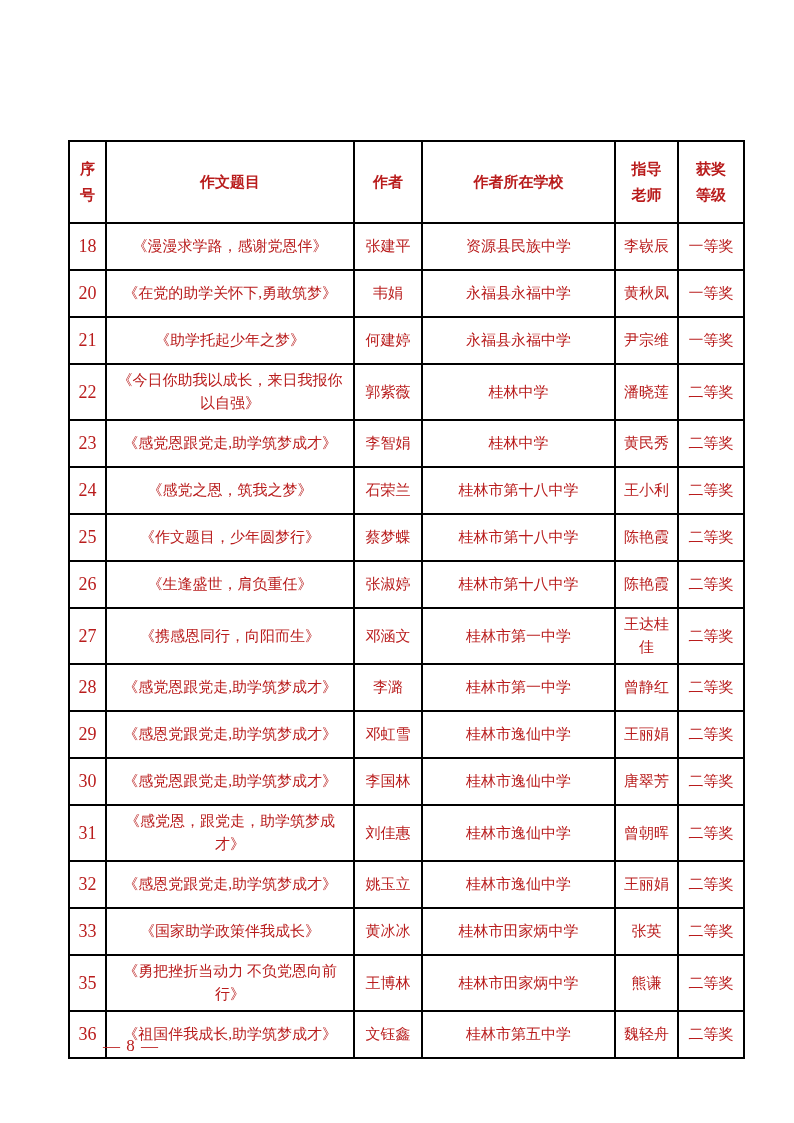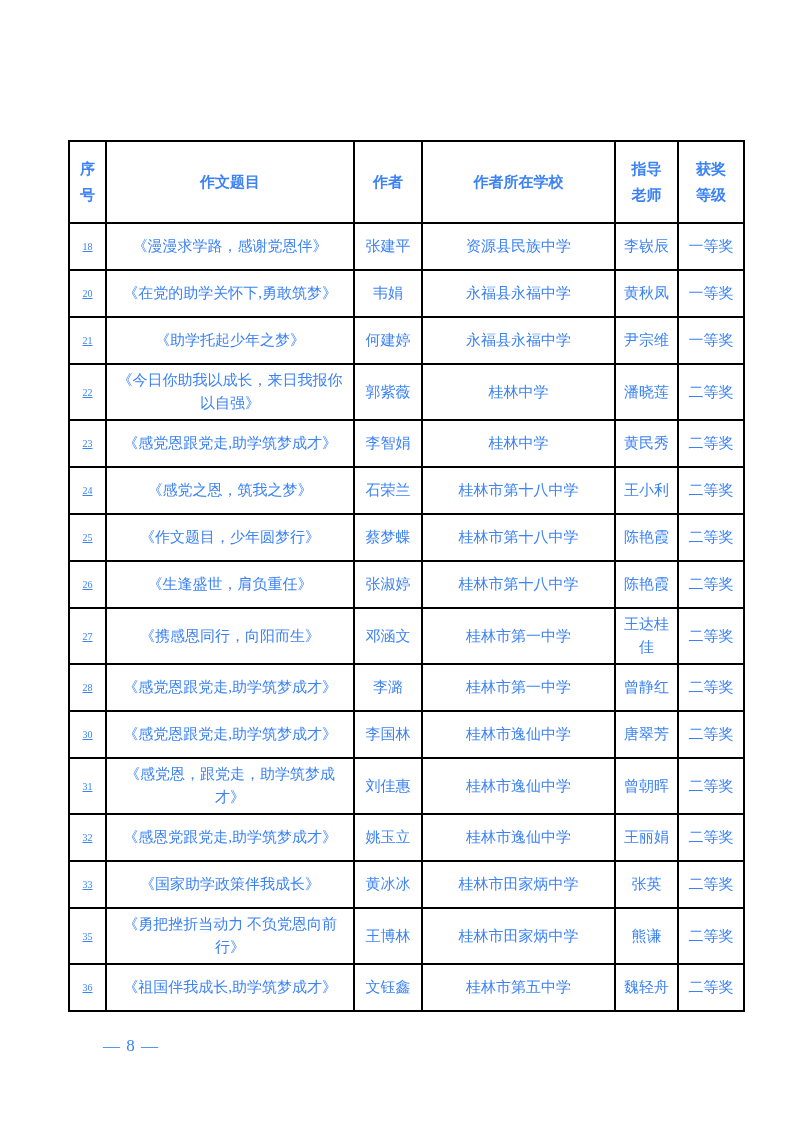--- a/index.html
+++ b/index.html
@@ -1,21 +1,21 @@
 <!DOCTYPE html>
 <html><head>
 <meta charset="utf-8">
 <style>
   html, body { margin: 0; padding: 0; }
   .page {
     position: relative;
     width: 794px;
     height: 1123px;
     background: #ffffff;
-    color: #3b82f6;
+    color: #b91c1c;
     font-family: "Liberation Serif", "DejaVu Serif", serif;
     overflow: hidden;
   }
   table.results {
     position: absolute;
     left: 68px;
     top: 140px;
     width: 675px;
     border-collapse: collapse;
     table-layout: fixed;
@@ -34,22 +34,21 @@
     padding: 2px 1px;
   }
   .results td {
     line-height: 23px;
     height: 37px;
     padding: 4px 2px;
   }
   .results td.c-title { padding: 4px 5px; }
   .results td.c-no {
     font-family: "Liberation Serif", "DejaVu Serif", serif;
-    font-size: 10px;
-    text-decoration: underline;
+    font-size: 18px;
   }
   .stack1 { width: 17px; margin: 0 auto; word-break: break-all; }
   .stack2 { width: 34px; margin: 12px auto; word-break: break-all; }
   .page-footer {
     position: absolute;
     left: 103px;
     top: 1034px;
     font-size: 17px;
     line-height: 24px;
     letter-spacing: 1px;
@@ -161,20 +160,28 @@
   </tr>
         <tr>
     <td class="c-no">28</td>
     <td class="c-title">《感党恩跟党走,助学筑梦成才》</td>
     <td class="c-author">李潞</td>
     <td class="c-school">桂林市第一中学</td>
     <td class="c-teacher">曾静红</td>
     <td class="c-award">二等奖</td>
   </tr>
         <tr>
+    <td class="c-no">29</td>
+    <td class="c-title">《感恩党跟党走,助学筑梦成才》</td>
+    <td class="c-author">邓虹雪</td>
+    <td class="c-school">桂林市逸仙中学</td>
+    <td class="c-teacher">王丽娟</td>
+    <td class="c-award">二等奖</td>
+  </tr>
+        <tr>
     <td class="c-no">30</td>
     <td class="c-title">《感党恩跟党走,助学筑梦成才》</td>
     <td class="c-author">李国林</td>
     <td class="c-school">桂林市逸仙中学</td>
     <td class="c-teacher">唐翠芳</td>
     <td class="c-award">二等奖</td>
   </tr>
         <tr>
     <td class="c-no">31</td>
     <td class="c-title">《感党恩，跟党走，助学筑梦成才》</td>

